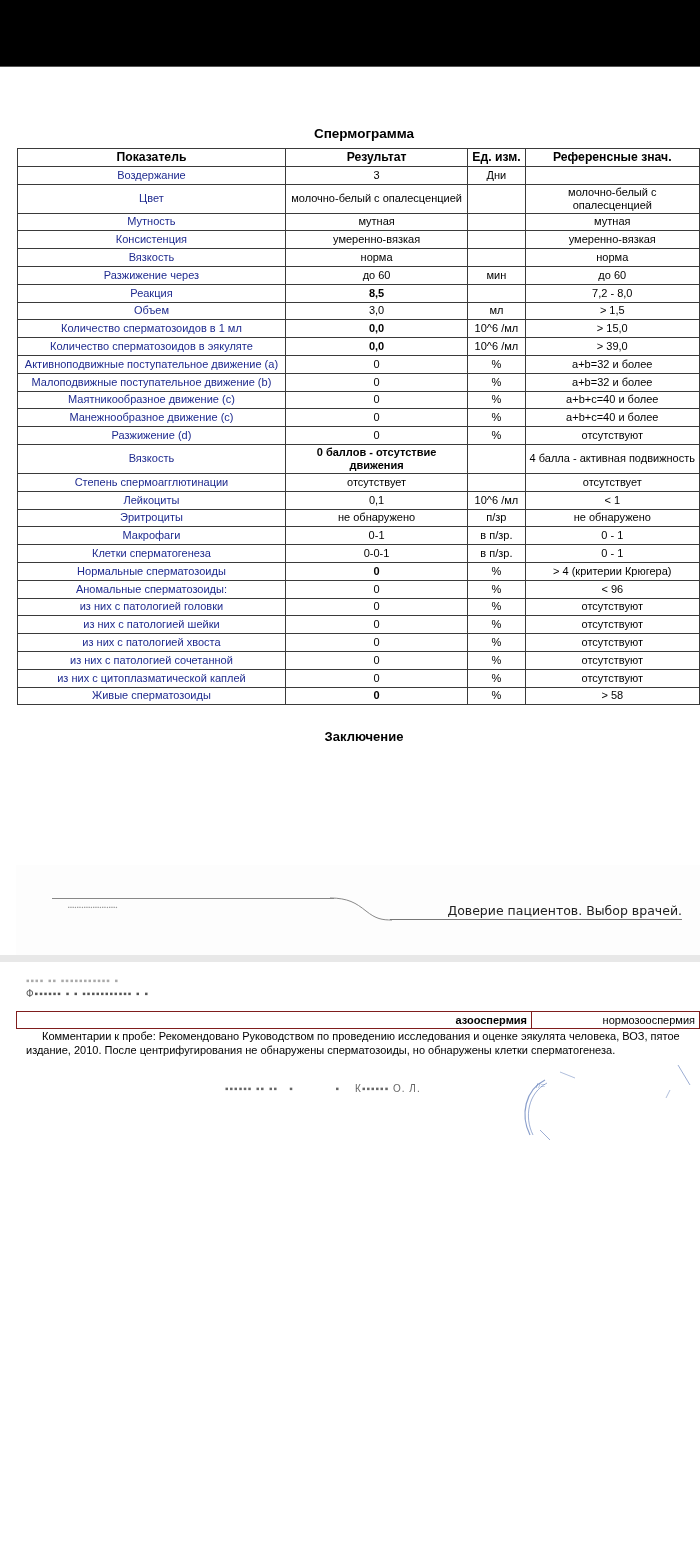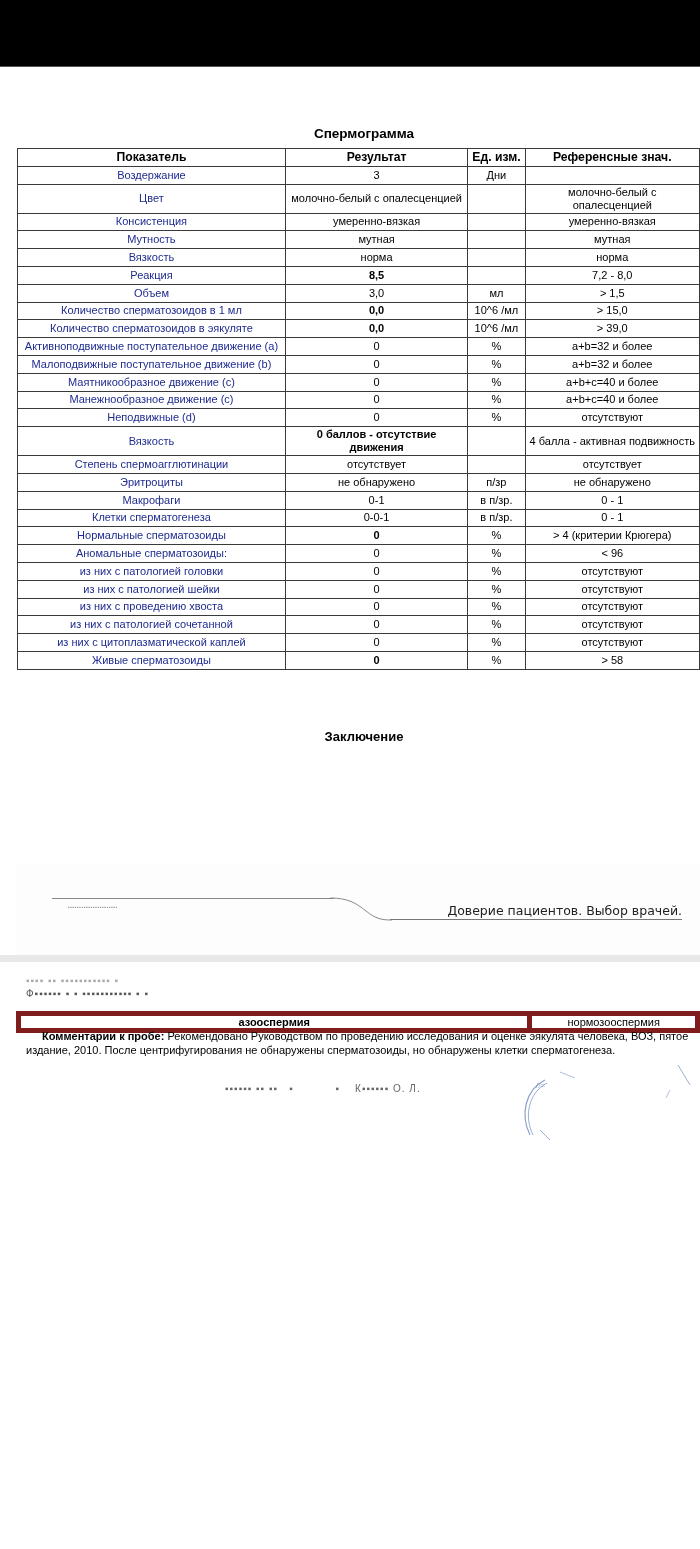--- a/index.html
+++ b/index.html
@@ -27,25 +27,25 @@
   .footer-curve { position: absolute; left: 330px; top: 895px; }
   .footer-line-right { position: absolute; left: 390px; top: 919px; width: 292px; border-top: 1px solid #777; }
   .footer-small { position: absolute; left: 68px; top: 904px; font-size: 5px; color: #999; letter-spacing: 0.5px; }
   .slogan { position: absolute; right: 18px; top: 903px; font-size: 12.5px; color: #222; font-family: "DejaVu Sans", sans-serif; }
 
   .page-gap { position: absolute; left: 0; top: 955px; width: 700px; height: 7px; background: #e8e8e8; }
 
   .blur-line { position: absolute; font-size: 10px; color: #555; filter: blur(0.6px); letter-spacing: 1px; }
 
   table.concl { position: absolute; left: 16px; top: 1011px; border-collapse: collapse; font-size: 11px; table-layout: fixed; }
-  table.concl td { border: 5px solid #7f1d1d; height: 17px; text-align: center; padding: 0 4px; }
+  table.concl td { border: 1px solid #7f1d1d; height: 17px; text-align: right; padding: 0 4px; }
   table.concl col.a { width: 528px; } table.concl col.b { width: 170px; }
 
   .comments { position: absolute; left: 26px; top: 1029px; width: 672px; font-size: 11px; line-height: 14px; }
-  .comments b { font-weight: bold; padding-left: 16px; }
+  .comments b { font-weight: normal; padding-left: 16px; }
 
   .sign-line { position: absolute; left: 225px; top: 1083px; font-size: 10px; color: #666; filter: blur(0.5px); letter-spacing: 1px; }
   .stamp { position: absolute; left: 520px; top: 1060px; }
 </style>
 </head>
 <body>
 
 <div class="top-bar"></div>
 
 <div class="title">Спермограмма</div>
@@ -72,36 +72,42 @@
         <td class="c">Дни</td>
         <td class="c"></td>
       </tr>
       <tr class="tall">
         <td class="param">Цвет</td>
         <td class="c">молочно-белый с опалесценцией</td>
         <td class="c"></td>
         <td class="c wrap">молочно-белый с опалесценцией</td>
       </tr>
       <tr>
+        <td class="param">Мутность</td>
+        <td class="c">мутная</td>
+        <td class="c"></td>
+        <td class="c">мутная</td>
+      </tr>
+      <tr>
         <td class="param">Консистенция</td>
         <td class="c">умеренно-вязкая</td>
         <td class="c"></td>
         <td class="c">умеренно-вязкая</td>
       </tr>
       <tr>
-        <td class="param">Мутность</td>
-        <td class="c">мутная</td>
-        <td class="c"></td>
-        <td class="c">мутная</td>
-      </tr>
-      <tr>
         <td class="param">Вязкость</td>
         <td class="c">норма</td>
         <td class="c"></td>
         <td class="c">норма</td>
+      </tr>
+      <tr>
+        <td class="param">Разжижение через</td>
+        <td class="c">до 60</td>
+        <td class="c">мин</td>
+        <td class="c">до 60</td>
       </tr>
       <tr>
         <td class="param">Реакция</td>
         <td class="c b">8,5</td>
         <td class="c"></td>
         <td class="c">7,2 - 8,0</td>
       </tr>
       <tr>
         <td class="param">Объем</td>
         <td class="c">3,0</td>
@@ -138,36 +144,42 @@
         <td class="c">%</td>
         <td class="c">a+b+c=40 и более</td>
       </tr>
       <tr>
         <td class="param">Манежнообразное движение (c)</td>
         <td class="c">0</td>
         <td class="c">%</td>
         <td class="c">a+b+c=40 и более</td>
       </tr>
       <tr>
-        <td class="param">Неподвижные (d)</td>
+        <td class="param">Разжижение (d)</td>
         <td class="c">0</td>
         <td class="c">%</td>
         <td class="c">отсутствуют</td>
       </tr>
       <tr class="tall">
         <td class="param">Вязкость</td>
         <td class="c b wrap">0 баллов - отсутствие движения</td>
         <td class="c"></td>
         <td class="c">4 балла - активная подвижность</td>
       </tr>
       <tr>
         <td class="param">Степень спермоагглютинации</td>
         <td class="c">отсутствует</td>
         <td class="c"></td>
         <td class="c">отсутствует</td>
+      </tr>
+      <tr>
+        <td class="param">Лейкоциты</td>
+        <td class="c">0,1</td>
+        <td class="c">10^6 /мл</td>
+        <td class="c">&lt; 1</td>
       </tr>
       <tr>
         <td class="param">Эритроциты</td>
         <td class="c">не обнаружено</td>
         <td class="c">п/зр</td>
         <td class="c">не обнаружено</td>
       </tr>
       <tr>
         <td class="param">Макрофаги</td>
         <td class="c">0-1</td>
@@ -198,21 +210,21 @@
         <td class="c">%</td>
         <td class="c">отсутствуют</td>
       </tr>
       <tr>
         <td class="param">из них с патологией шейки</td>
         <td class="c">0</td>
         <td class="c">%</td>
         <td class="c">отсутствуют</td>
       </tr>
       <tr>
-        <td class="param">из них с проведению хвоста</td>
+        <td class="param">из них с патологией хвоста</td>
         <td class="c">0</td>
         <td class="c">%</td>
         <td class="c">отсутствуют</td>
       </tr>
       <tr>
         <td class="param">из них с патологией сочетанной</td>
         <td class="c">0</td>
         <td class="c">%</td>
         <td class="c">отсутствуют</td>
       </tr>

